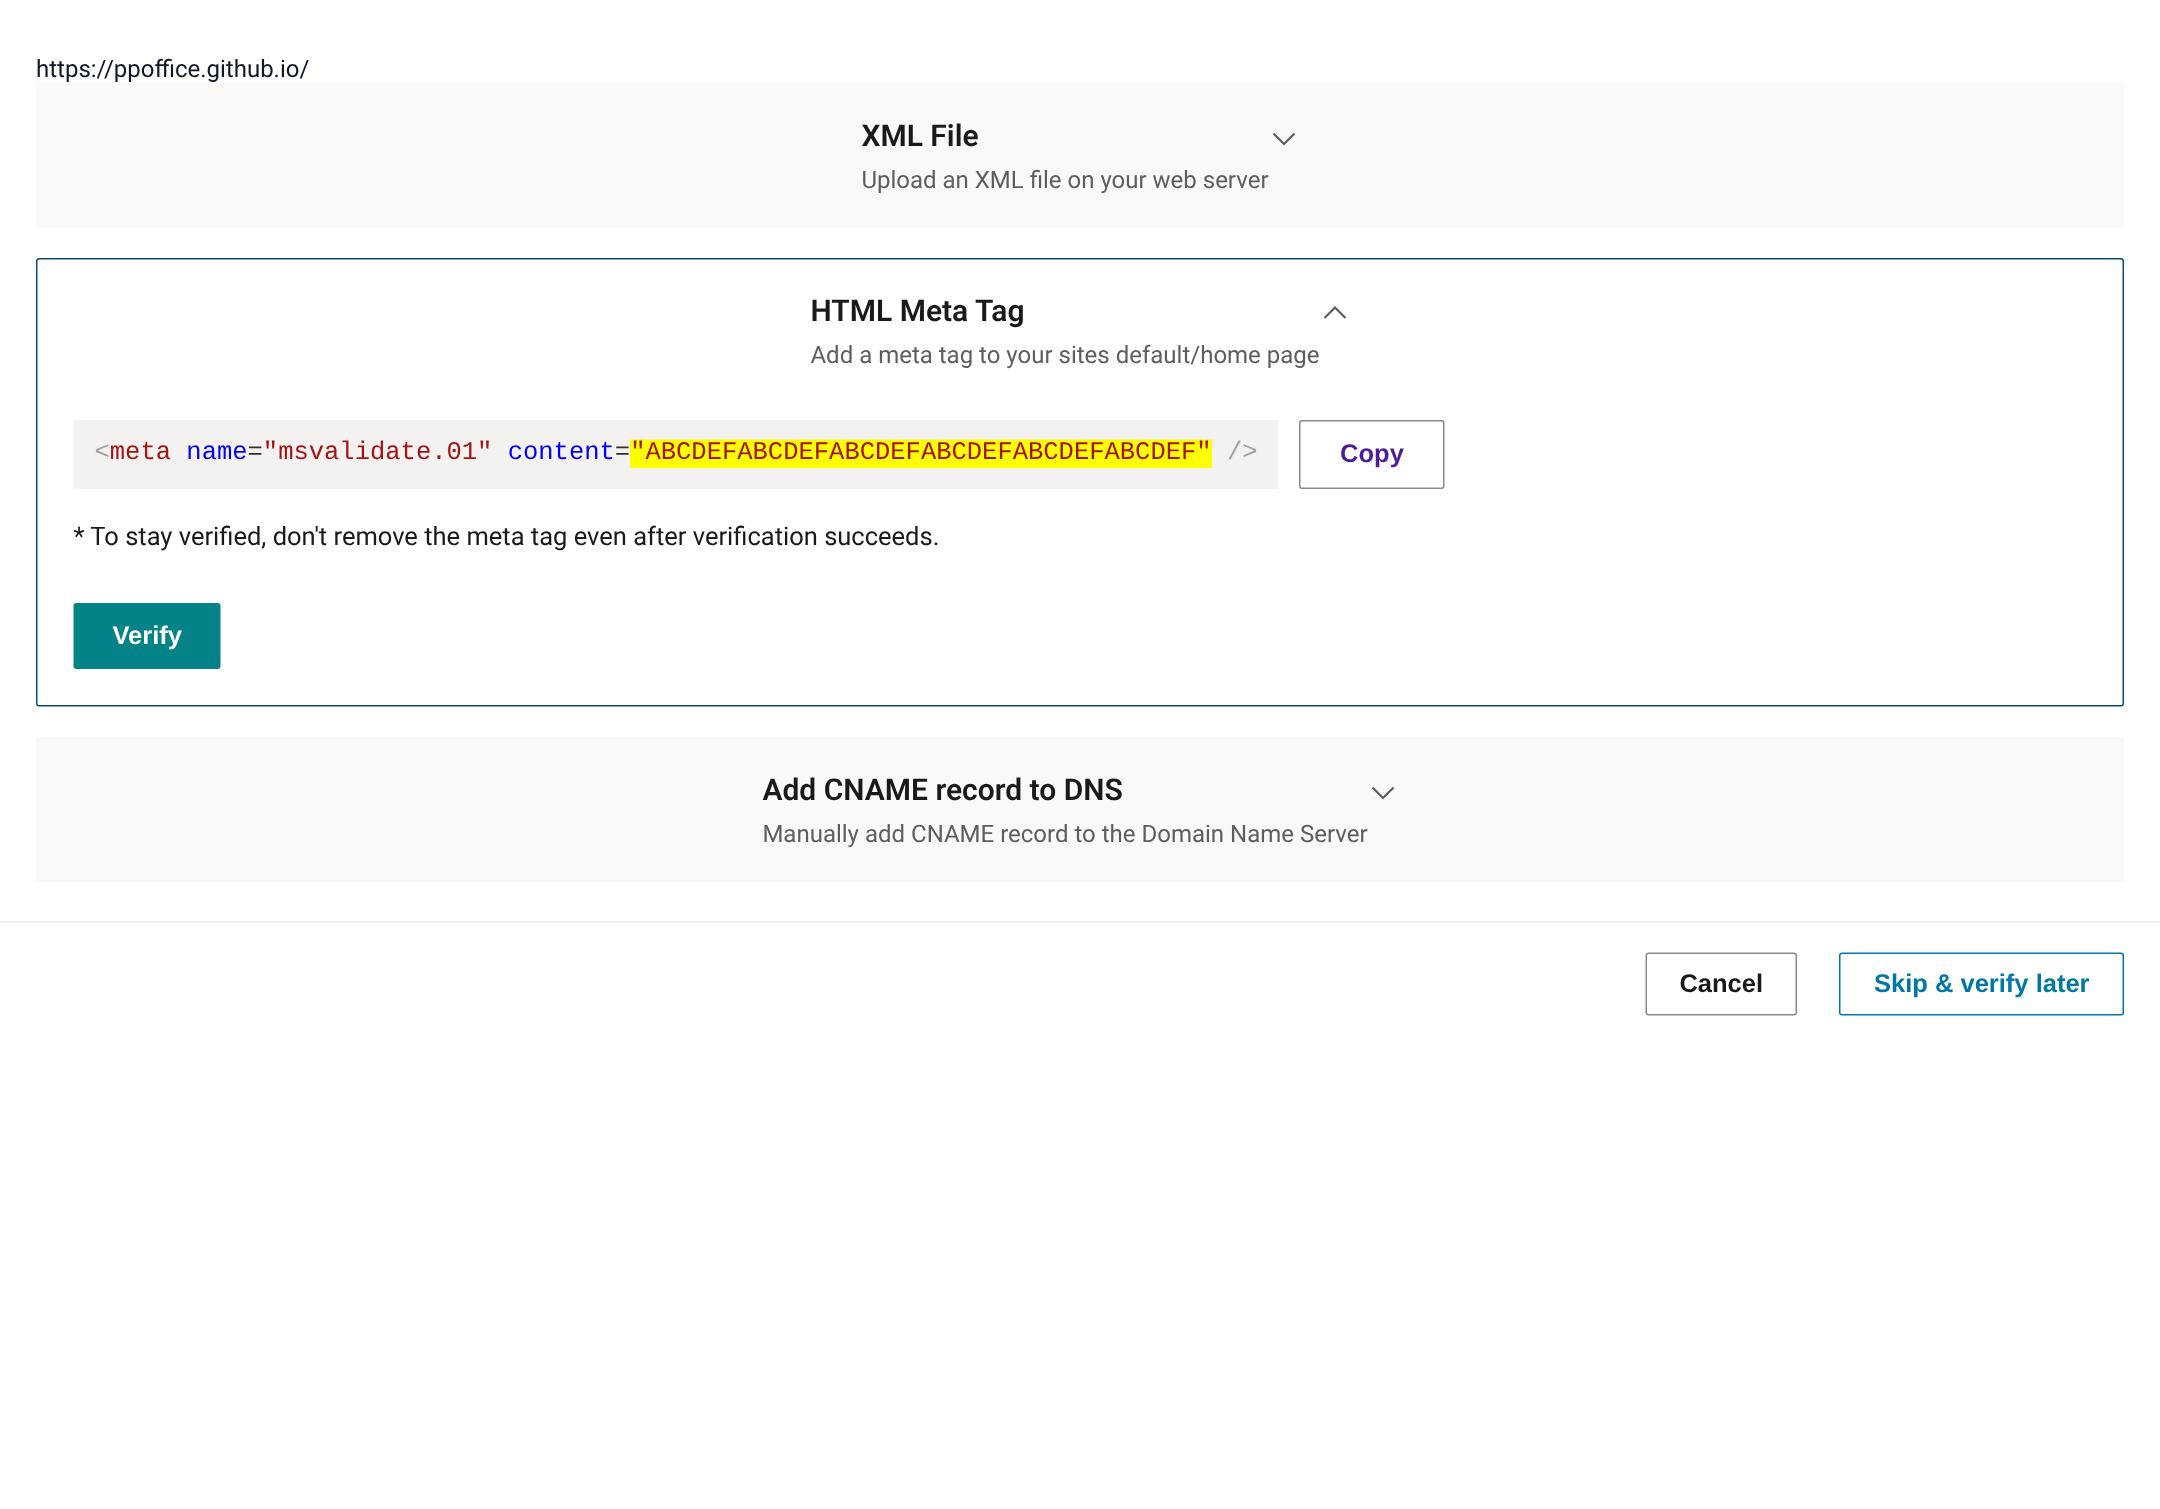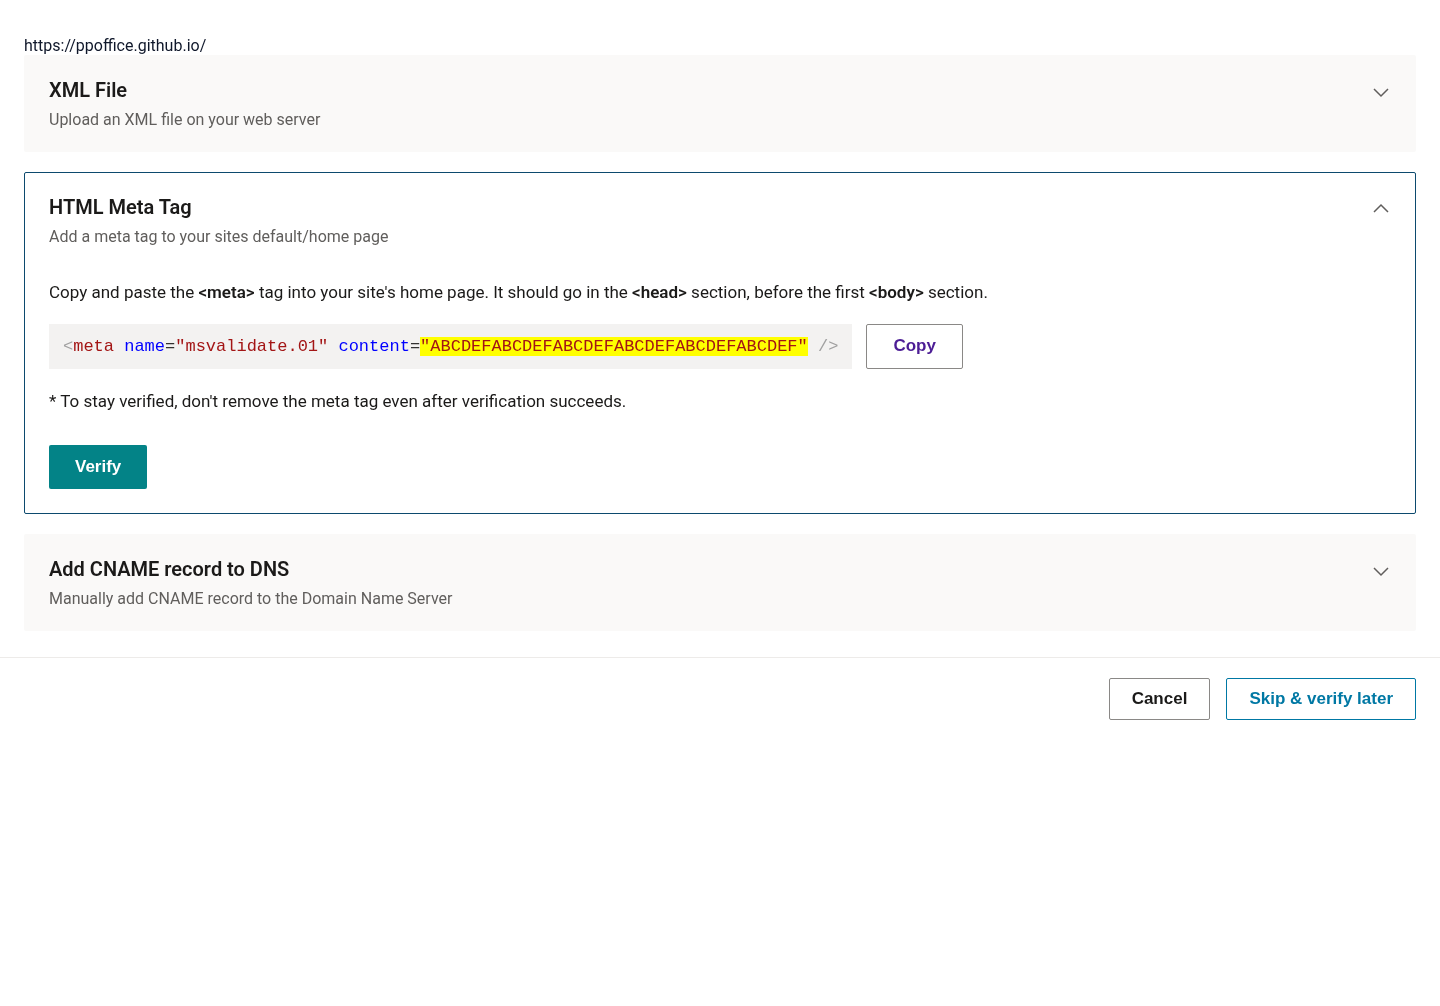--- a/index.html
+++ b/index.html
@@ -50,21 +50,21 @@
     padding: 22px 24px;
     margin-bottom: 20px;
   }
   .method.expanded {
     background: #ffffff;
     border: 1px solid #0c4a6e;
     padding-bottom: 24px;
   }
   .method-header {
     display: flex;
-    justify-content: space-between;
+    justify-content: center;
     align-items: flex-start;
     cursor: pointer;
   }
   .method-title {
     font-size: 20px;
     font-weight: 600;
     color: #1b1a19;
     margin-bottom: 8px;
   }
   .method-desc {
@@ -130,21 +130,21 @@
     font-size: 17px;
     font-weight: 600;
     cursor: pointer;
   }
   .footer {
     border-top: 1px solid #edebe9;
     margin-top: 26px;
     padding: 20px 24px 24px 24px;
     display: flex;
     justify-content: flex-end;
-    gap: 16px;
+    gap: 28px;
   }
   .btn-secondary {
     background: #ffffff;
     border: 1px solid #8a8886;
     border-radius: 2px;
     padding: 10px 22px;
     font-size: 17px;
     font-weight: 600;
     cursor: pointer;
     color: #1b1a19;
@@ -190,23 +190,20 @@
         <div class="method-desc">Add a meta tag to your sites default/home page</div>
       </div>
       <span class="chevron">
         <svg width="20" height="20" viewBox="0 0 20 20">
             <path d="M3 13 L10 6 L17 13" stroke="currentColor" stroke-width="1.5" fill="none"></path>
           </svg>
       </span>
     </div>
 
     <div class="method-body">
-      <p class="instruction">
-        <span>Copy and paste the </span><b>&lt;meta&gt;</b><span> tag into your site's home page. It should go in the </span><b>&lt;head&gt;</b><span> section, before the first </span><b>&lt;body&gt;</b><span> section.</span>
-      </p>
 
       <div class="code-row">
         <div class="code-block"><span class="tok-punct">&lt;</span><span class="tok-tag">meta</span><span> </span><span class="tok-attr">name</span><span class="tok-punct2">=</span><span class="tok-str">"msvalidate.01"</span><span> </span><span class="tok-attr">content</span><span class="tok-punct2">=</span><span class="tok-str hl">"ABCDEFABCDEFABCDEFABCDEFABCDEFABCDEF"</span><span class="tok-punct"> /&gt;</span></div>
         <button class="copy-btn">Copy</button>
       </div>
 
       <p class="note">* To stay verified, don't remove the meta tag even after verification succeeds.</p>
 
       <button class="verify-btn">Verify</button>
     </div>

